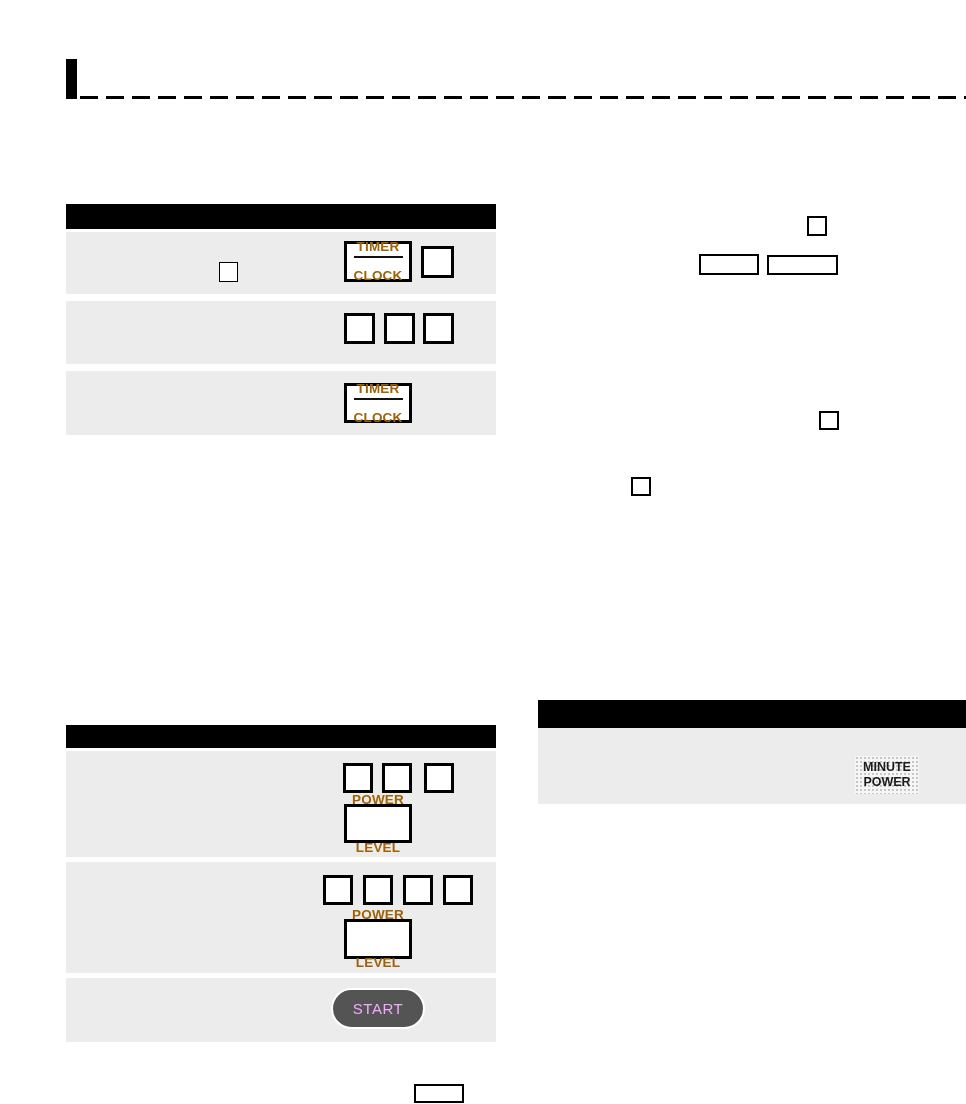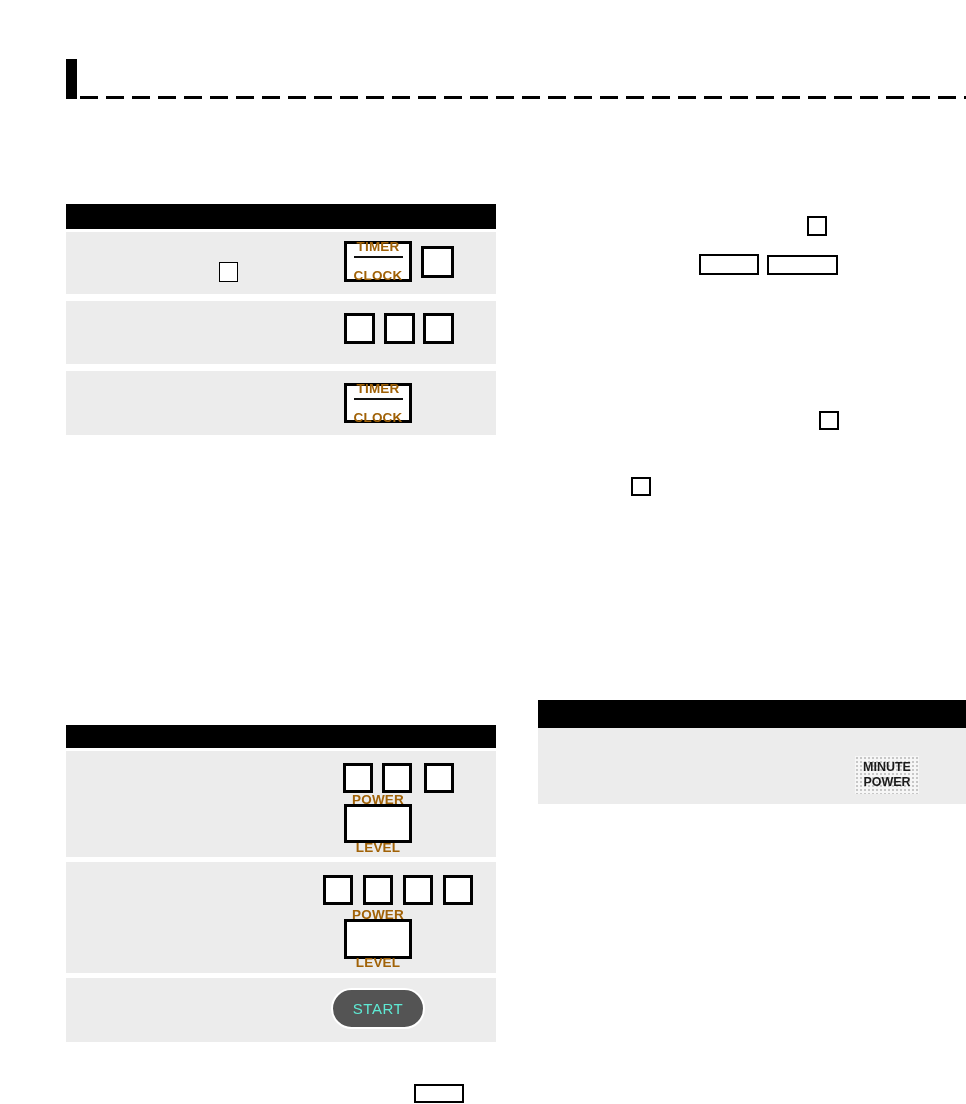--- a/index.html
+++ b/index.html
@@ -40,21 +40,21 @@
     border-bottom:2px solid #111;padding:0 3px 1px 3px;
   }
   .panel-btn .frac-bottom{padding-top:10px;}
   .panel-btn .plain-line{padding:16px 2px;}
 
   
   .start-btn{
     position:absolute;background:#545454;border:2px solid #ffffff;
     border-radius:24px;box-sizing:border-box;
     display:flex;align-items:center;justify-content:center;
-    color:#5eead4;font-size:15px;font-weight:400;letter-spacing:0.5px;
+    color:#f0abfc;font-size:15px;font-weight:400;letter-spacing:0.5px;
   }
 
   
   .dotted-btn{
     position:absolute;box-sizing:border-box;
     background-color:#f6f6f6;
     background-image:radial-gradient(#c7c7c7 30%, transparent 34%);
     background-size:4px 4px;
     display:flex;flex-direction:column;align-items:center;justify-content:center;
     font-size:12.5px;font-weight:700;color:#1c1c1c;line-height:1.2;

